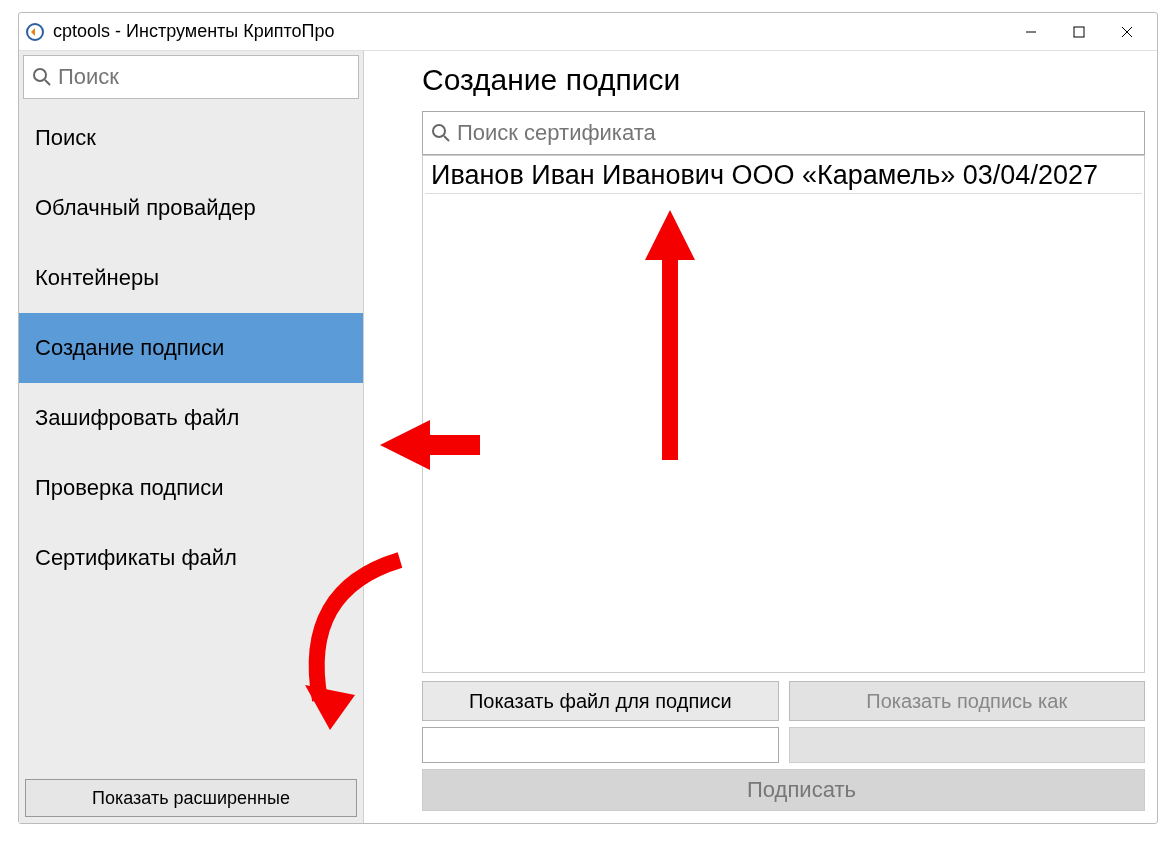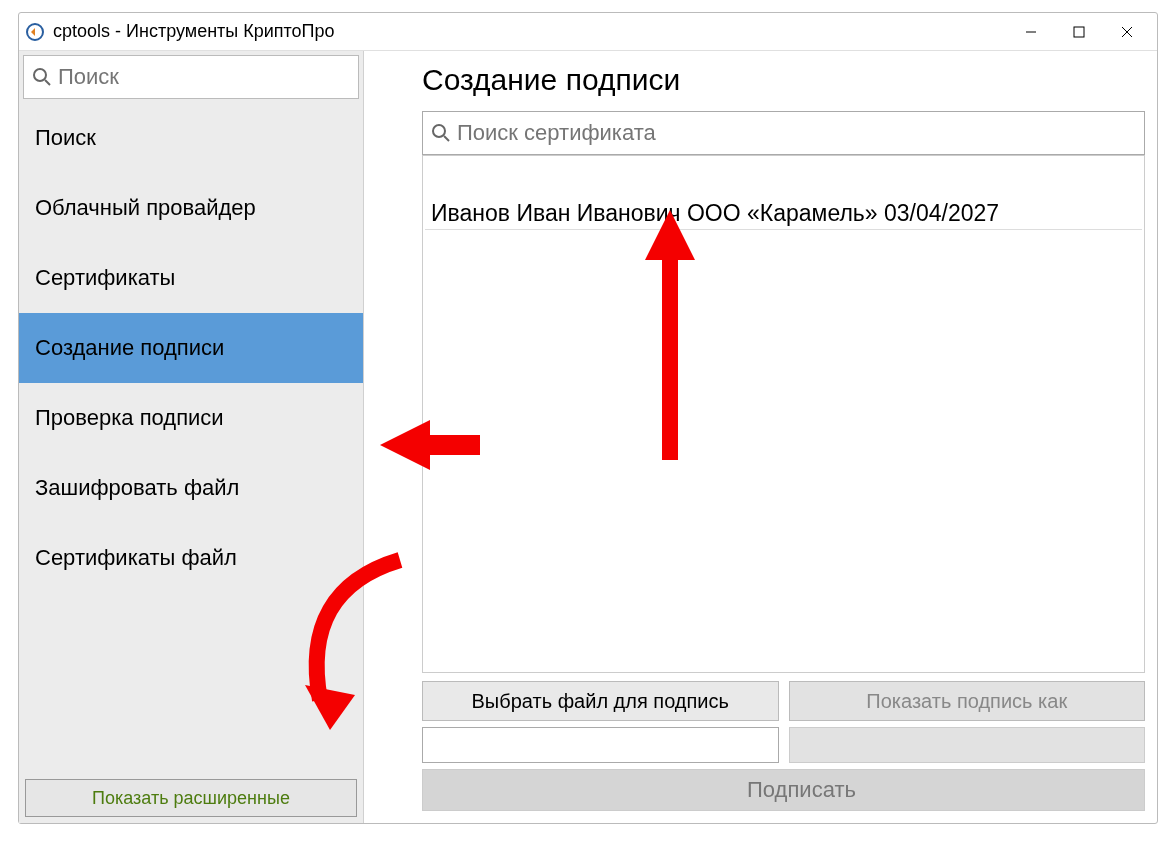--- a/index.html
+++ b/index.html
@@ -84,21 +84,21 @@
     
     .sidebar-footer {
       padding: 6px;
     }
     .show-advanced-btn {
       width: 100%;
       height: 38px;
       background: #e6e6e6;
       border: 1px solid #999;
       font-size: 18px;
-      color: #4d7c0f;
+      color: #000000;
       cursor: pointer;
     }
     
     .main {
       flex: 1;
       display: flex;
       flex-direction: column;
       padding: 12px;
     }
     .main-title {
@@ -122,24 +122,23 @@
     
     .cert-list {
       flex: 1;
       border: 1px solid #ccc;
       background: #fff;
       padding: 2px;
       overflow: hidden;
       position: relative;
     }
     .cert-item {
-      font-size: 23px;
+      font-size: 27px;
       padding: 2px 6px;
       border-bottom: 1px solid #ddd;
-      margin-top: 40px;
     }
     
     .action-row {
       display: flex;
       gap: 10px;
       margin-top: 8px;
     }
     .action-btn {
       flex: 1;
       height: 40px;
@@ -229,45 +228,45 @@
           <svg width="20" height="20" viewBox="0 0 20 20">
             <circle cx="8" cy="8" r="6" fill="none" stroke="#666" stroke-width="2"></circle>
             <line x1="13" y1="13" x2="18" y2="18" stroke="#666" stroke-width="2"></line>
           </svg>
           <input type="text" placeholder="Поиск" style="">
         </div>
       </div>
       <div class="nav">
         <div class="nav-item">Поиск</div>
         <div class="nav-item">Облачный провайдер</div>
-        <div class="nav-item">Сертификаты</div>
+        <div class="nav-item">Контейнеры</div>
         <div class="nav-item active">Создание подписи</div>
+        <div class="nav-item">Зашифровать файл</div>
         <div class="nav-item">Проверка подписи</div>
-        <div class="nav-item">Зашифровать файл</div>
         <div class="nav-item">Сертификаты файл</div>
       </div>
       <div class="sidebar-footer">
         <button class="show-advanced-btn">Показать расширенные</button>
       </div>
     </div>
 
     <div class="main">
       <div class="main-title">Создание подписи</div>
       <div class="cert-search">
         <svg width="20" height="20" viewBox="0 0 20 20">
           <circle cx="8" cy="8" r="6" fill="none" stroke="#666" stroke-width="2"></circle>
           <line x1="13" y1="13" x2="18" y2="18" stroke="#666" stroke-width="2"></line>
         </svg>
         <input type="text" placeholder="Поиск сертификата" style="">
       </div>
       <div class="cert-list">
         <div class="cert-item">Иванов Иван Иванович ООО «Карамель» 03/04/2027</div>
       </div>
       <div class="action-row">
-        <button class="action-btn">Выбрать файл для подпись</button>
+        <button class="action-btn">Показать файл для подписи</button>
         <button class="action-btn disabled">Показать подпись как</button>
       </div>
       <div class="file-row">
         <div class="file-input"></div>
         <div class="file-display"></div>
       </div>
       <button class="sign-btn">Подписать</button>
     </div>
   </div>
 </div>

